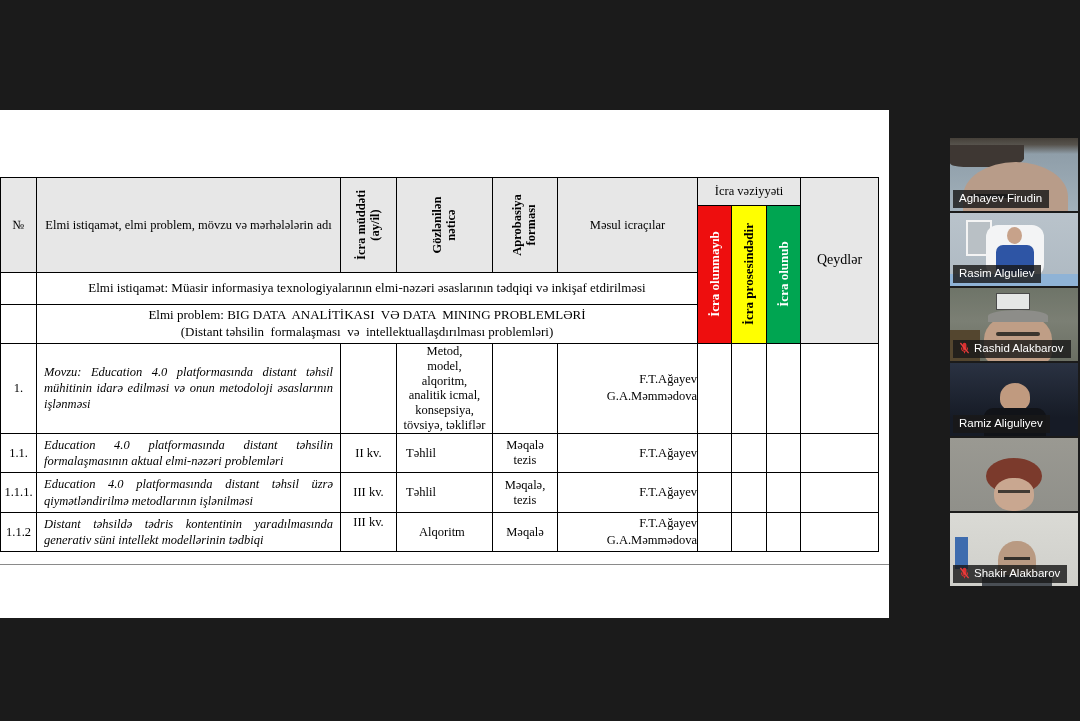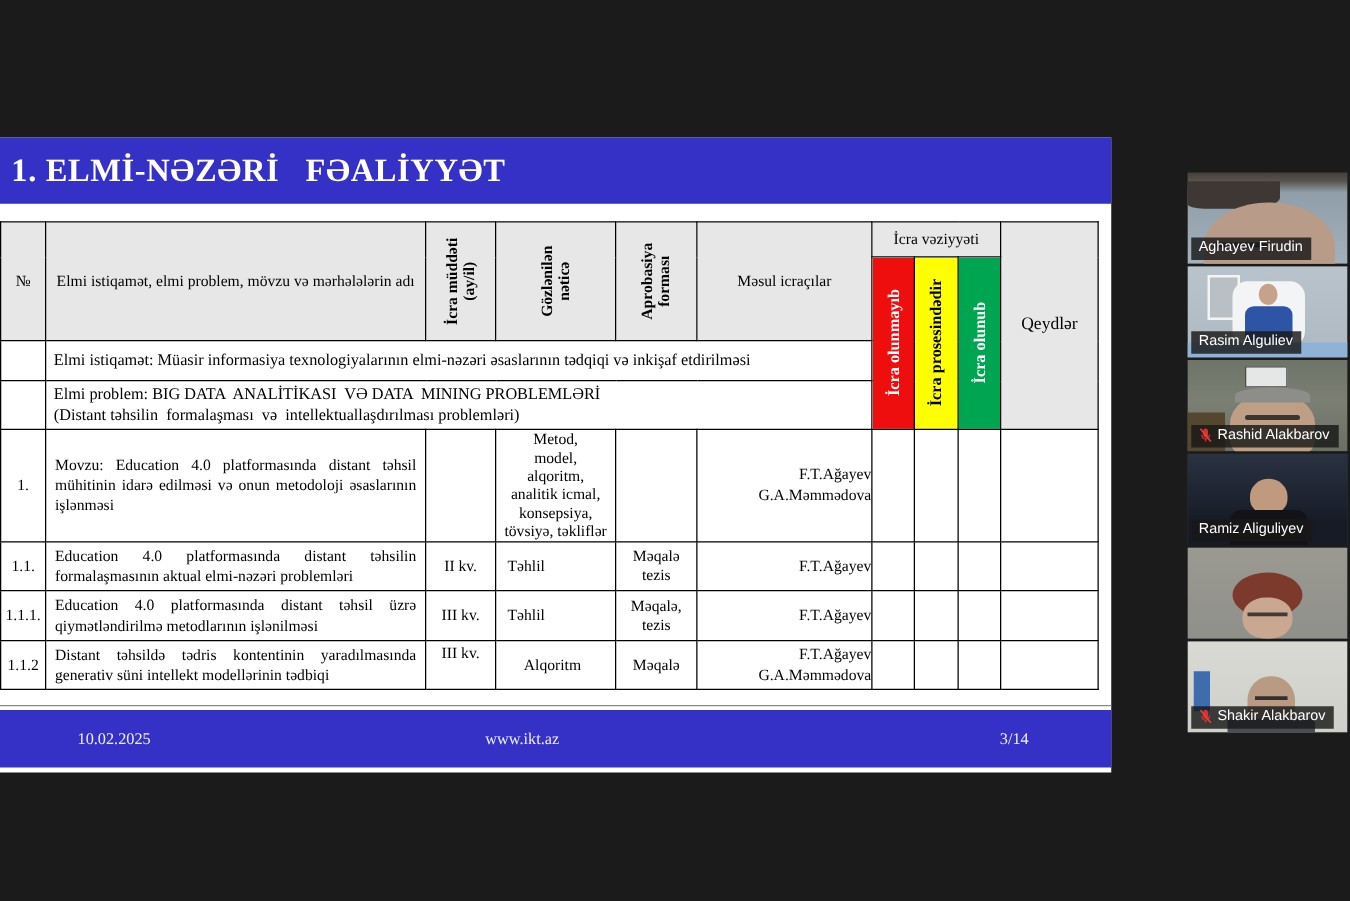--- a/index.html
+++ b/index.html
@@ -21,23 +21,23 @@
   td { background:#fff; font-size:12.5px; vertical-align:middle; }
 
   .rotwrap { position:relative; width:100%; }
   .h-rot { height:88px; }
   .s-rot { height:131px; }
   .rot { position:absolute; left:50%; top:50%; transform:translate(-50%,-50%) rotate(-90deg);
          white-space:pre-line; text-align:center; font-weight:bold; line-height:1.1; }
   .h-rot .rot { width:86px; font-size:12.5px; }
   .s-rot .rot { width:128px; font-size:13px; }
 
-  td.band { text-align:left; padding:2px 6px; font-weight:bold; font-size:13px; white-space:pre-wrap; line-height:1.3; }
+  td.band { text-align:center; padding:2px 6px; font-weight:bold; font-size:13px; white-space:pre-wrap; line-height:1.3; }
   td.no-cell { text-align:center; }
-  td.name-cell { text-align:justify; padding:3px 7px; line-height:1.3; }
+  td.name-cell { text-align:justify; padding:3px 7px; line-height:1.3;font-style:italic; }
   td.name-bold { font-weight:bold; }
   td.center { text-align:center; white-space:pre-line; line-height:1.18; }
   td.exec { text-align:right; padding-left:9px; white-space:pre-line; line-height:1.35; }
   td.status-empty { background:#fff; }
 
   
   .foot-line { position:absolute; left:0; top:454px; width:100%; height:1px; background:#8a8a8a; }
   .slide-footer { position:absolute; left:0; top:458px; width:100%; height:46px; color:#efefef; font-size:13px; }
   .slide-footer .date { position:absolute; left:62px; top:50%; transform:translateY(-50%); }
   .slide-footer .site { position:absolute; left:47%; top:50%; transform:translate(-50%,-50%); }
@@ -85,23 +85,20 @@
   .t6-blue { left:5px; top:24px; width:13px; height:32px; background:#3e6cae; }
   .t6-face { left:48px; top:28px; width:38px; height:40px; background:#b99a82; border-radius:48% 48% 30% 30%; }
   .t6-glass { left:54px; top:44px; width:26px; height:3px; background:#34302b; }
   .t6-body { left:32px; top:62px; width:70px; height:11px; background:#4a4f55; }
 </style>
 </head>
 <body>
 
 <div class="screen-share">
 
-  <div class="slide-title-bar" style="background-color: rgb(53, 49, 198);">
-    <span class="title">1. ELMİ-NƏZƏRİ   FƏALİYYƏT</span>
-  </div>
 
   <div class="tbl-wrap">
     <table class="activity">
       <colgroup>
         <col style="width:36px">
           <col style="width:304px">
           <col style="width:56px">
           <col style="width:96px">
         <col style="width:65px">
           <col style="width:140px">
@@ -217,25 +214,20 @@
           <td class="status-empty"></td>
           <td class="status-empty"></td>
           <td class="status-empty"></td>
           <td></td>
         </tr>
       </tbody>
     </table>
   </div>
 
   <div class="foot-line"></div>
-  <div class="slide-footer" style="background-color: rgb(53, 49, 198);">
-    <span class="date">10.02.2025</span>
-    <span class="site">www.ikt.az</span>
-    <span class="page">3/14</span>
-  </div>
 </div>
 
 <div class="tile" style="top:138px">
   <div class="bg t1-bg"></div>
   <div class="part t1-hair"></div>
   <div class="part t1-face"></div>
   <div class="part t1-glass"></div>
   <div class="name-label">
     <span>Aghayev Firudin</span>
   </div>

